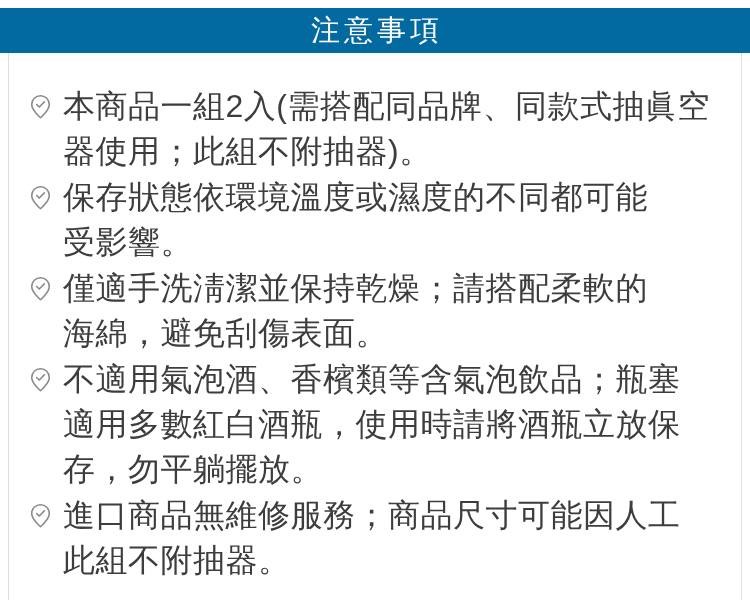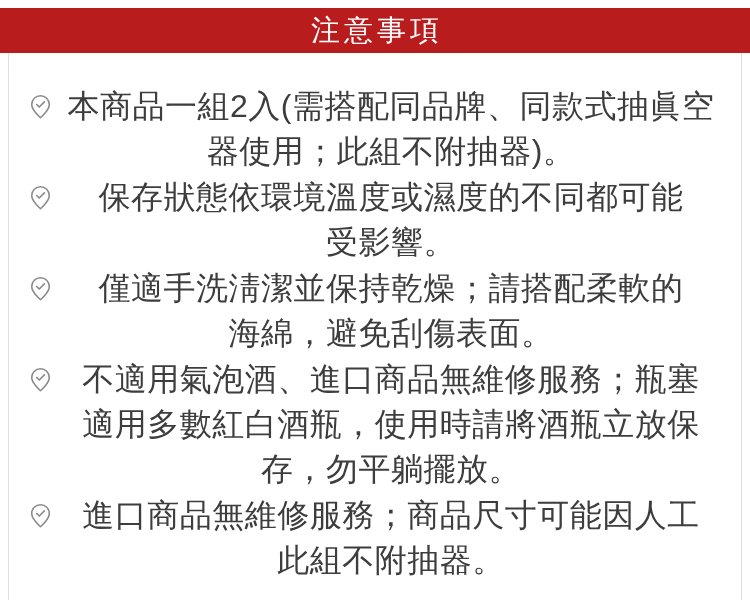--- a/index.html
+++ b/index.html
@@ -13,41 +13,40 @@
   }
   .page {
     width: 750px;
     height: 600px;
     box-sizing: border-box;
     padding-top: 8px;
   }
   .header-bar {
     width: 750px;
     height: 45px;
-    background: #b91c1c;
+    background: #0369a1;
     display: flex;
     align-items: center;
     justify-content: center;
   }
   .header-title {
     color: #ffffff;
     font-size: 29px;
     letter-spacing: 4px;
     line-height: 1;
     padding-left: 4px; 
   }
   .notice-box {
     margin: 0 8px;
     height: 547px;
     box-sizing: border-box;
     border-left: 1px solid #dedede;
     border-right: 1px solid #dedede;
     padding: 31px 22px 0 18px;
     overflow: hidden;
-    text-align: center;
   }
   .notice-item {
     display: flex;
     align-items: flex-start;
     margin-bottom: 1px;
   }
   .notice-item .pin {
     flex: 0 0 36px;
     width: 36px;
     padding-top: 9px;
@@ -110,21 +109,21 @@
 海綿，避免刮傷表面。</span>
     </div>
 
     <div class="notice-item">
       <span class="pin">
         <svg viewBox="0 0 24 24" fill="none" stroke="#8a8a8a" stroke-width="1.4" stroke-linecap="round" stroke-linejoin="round">
           <path d="M12 22 C12 22 4.2 15.4 4.2 10.2 a7.8 7.8 0 1 1 15.6 0 C19.8 15.4 12 22 12 22 Z"></path>
           <path d="M8.6 10.2 l2.3 2.3 l4.5 -4.6"></path>
         </svg>
       </span>
-      <span class="notice-text">不適用氣泡酒、進口商品無維修服務；瓶塞
+      <span class="notice-text">不適用氣泡酒、香檳類等含氣泡飲品；瓶塞
 適用多數紅白酒瓶，使用時請將酒瓶立放保
 存，勿平躺擺放。</span>
     </div>
 
     <div class="notice-item">
       <span class="pin">
         <svg viewBox="0 0 24 24" fill="none" stroke="#8a8a8a" stroke-width="1.4" stroke-linecap="round" stroke-linejoin="round">
           <path d="M12 22 C12 22 4.2 15.4 4.2 10.2 a7.8 7.8 0 1 1 15.6 0 C19.8 15.4 12 22 12 22 Z"></path>
           <path d="M8.6 10.2 l2.3 2.3 l4.5 -4.6"></path>
         </svg>

